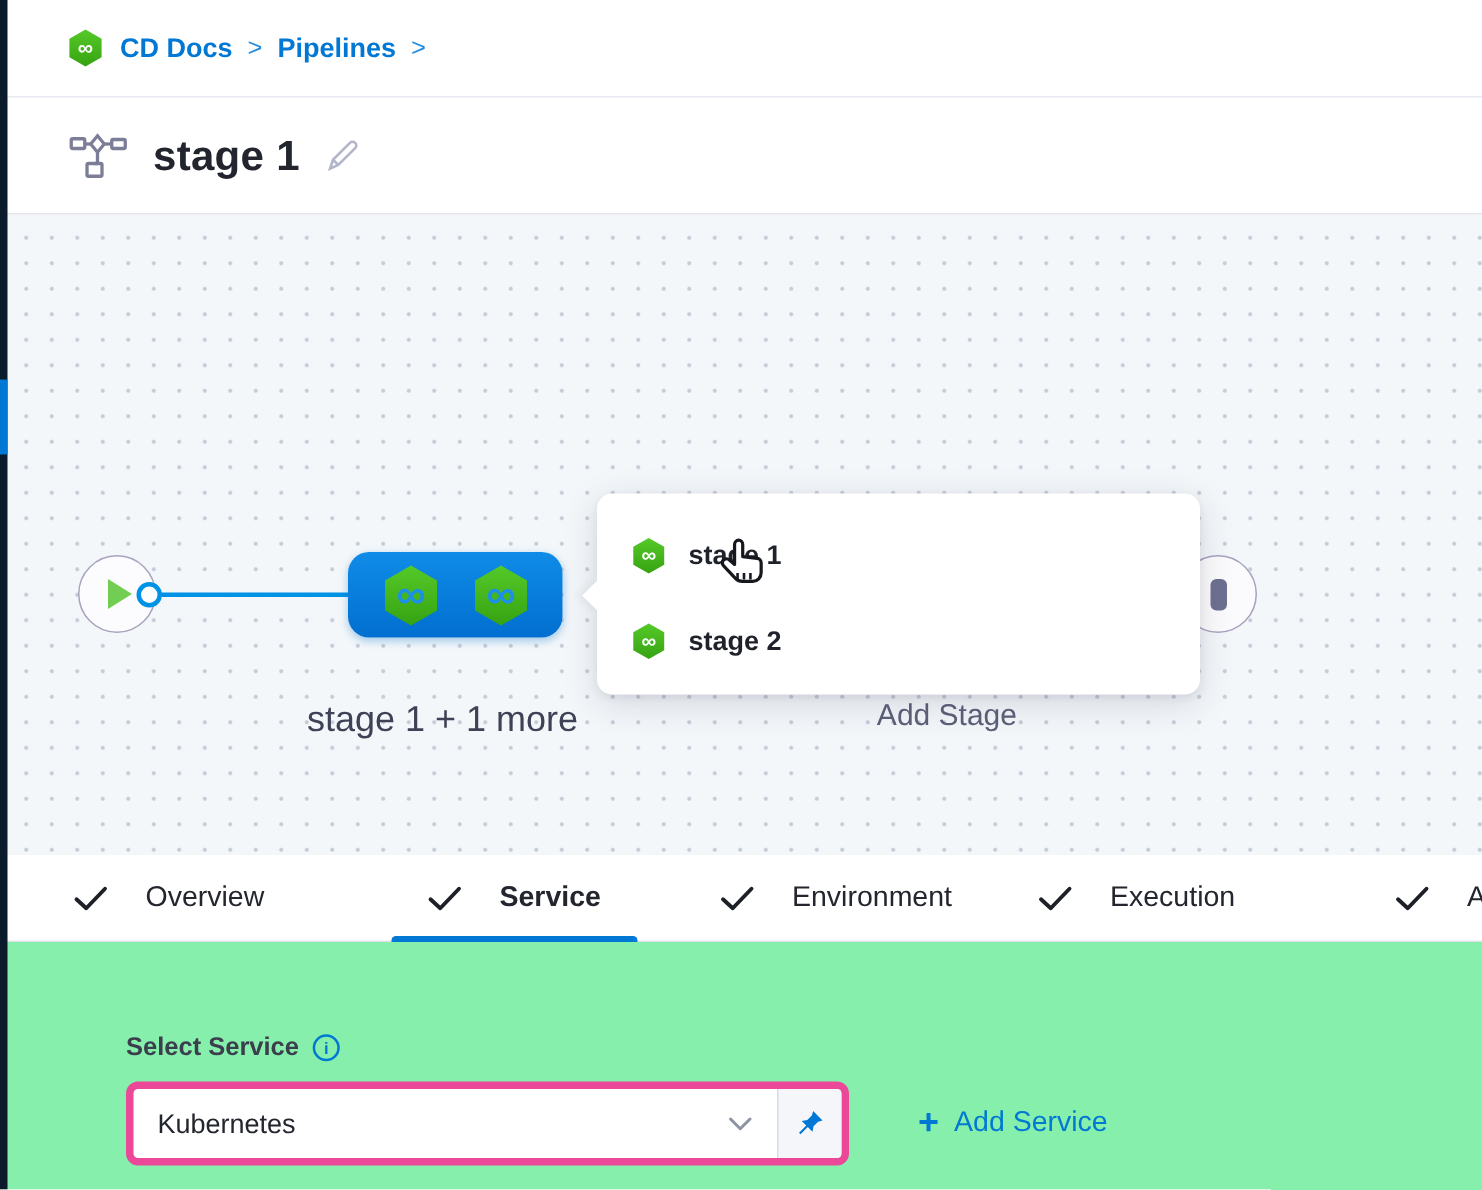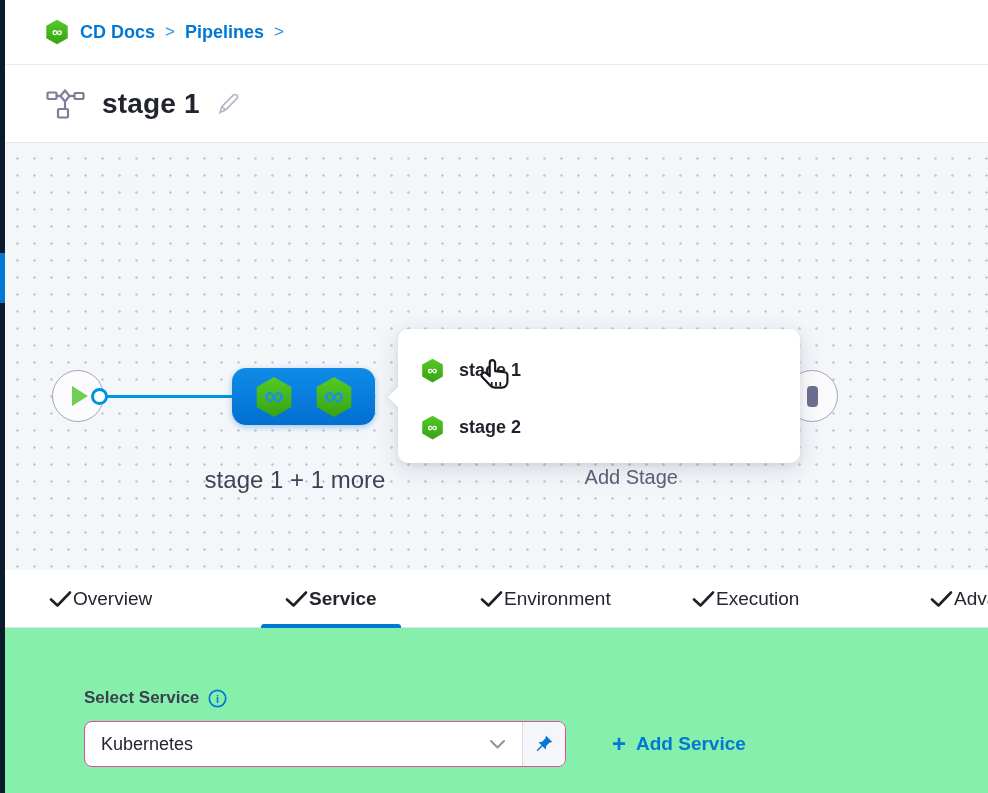--- a/index.html
+++ b/index.html
@@ -58,44 +58,44 @@
   .popup-arrow { position:absolute; left:-7px; top:61px; width:14px; height:14px; background:#fff;
     transform:rotate(45deg); box-shadow:-3px 3px 5px rgba(40,41,61,.05); }
   .popup-item { display:flex; align-items:center; gap:14px; padding-left:22px; height:28px;
     margin-bottom:29px; cursor:pointer; }
   .popup-item-label { font-size:18px; font-weight:700; color:#1f222b; }
   .hand-cursor { position:absolute; left:79px; top:28px; z-index:6; }
 
   
   .tabbar { position:absolute; left:0; top:570px; width:1100px; height:58px; background:#fff;
     border-bottom:1px solid #e0e3ea; z-index:10; }
-  .tab { position:absolute; top:0; height:57px; display:flex; align-items:center; gap:1px;
+  .tab { position:absolute; top:0; height:57px; display:flex; align-items:center; gap:25px;
     padding:0 24px; cursor:pointer; font-size:19px; color:#23262e; font-weight:500; }
   .tab.t0{ left:25px; } .tab.t1{ left:261px; } .tab.t2{ left:456px; } .tab.t3{ left:668px; } .tab.t4{ left:906px; }
   .tab .underline { display:none; }
   .tab.active .underline { display:block; position:absolute; left:0; right:0; bottom:-1px; height:4px;
     background:#0278d5; border-radius:3px 3px 0 0; }
 
   
   .bottom-panel { position:absolute; left:0; top:628px; width:988px; height:165px; background:#86efac;
     padding:60px 0 0 84px; }
   .select-label-row { display:flex; align-items:center; gap:9px; margin-bottom:13px; }
   .select-label { font-size:17px; font-weight:700; color:#3b3e4c; }
   .control-row { display:flex; align-items:center; }
-  .select-group { display:flex; width:482px; height:46px; border:1px solid #ec4899; border-radius:8px;
+  .select-group { display:flex; width:482px; height:56px; border:5px solid #ec4899; border-radius:8px;
     background:#fff; overflow:hidden; }
   .service-select { flex:1; display:flex; align-items:center; justify-content:space-between;
     padding:0 16px; cursor:pointer; }
   .service-value { font-size:18px; color:#24262f; }
   .pin-btn { width:43px; background:#f4f6fa; border-left:1px solid #d8dbe4; display:flex;
     align-items:center; justify-content:center; cursor:pointer; }
   .add-service { display:flex; align-items:center; gap:10px; margin-left:46px; color:#0278d5;
     cursor:pointer; }
   .add-service .plus { font-size:24px; font-weight:700; line-height:1; }
-  .add-service .lbl { font-size:19px; font-weight:700; }
+  .add-service .lbl { font-size:19px; font-weight:400; }
 </style>
 </head>
 <body>
 
 <svg width="0" height="0" style="position:absolute">
   <defs>
     <linearGradient id="hexGrad" x1="0" y1="0" x2="0" y2="1">
       <stop offset="0" stop-color="#55c928"></stop>
         <stop offset="1" stop-color="#36a312"></stop>
     </linearGradient>

